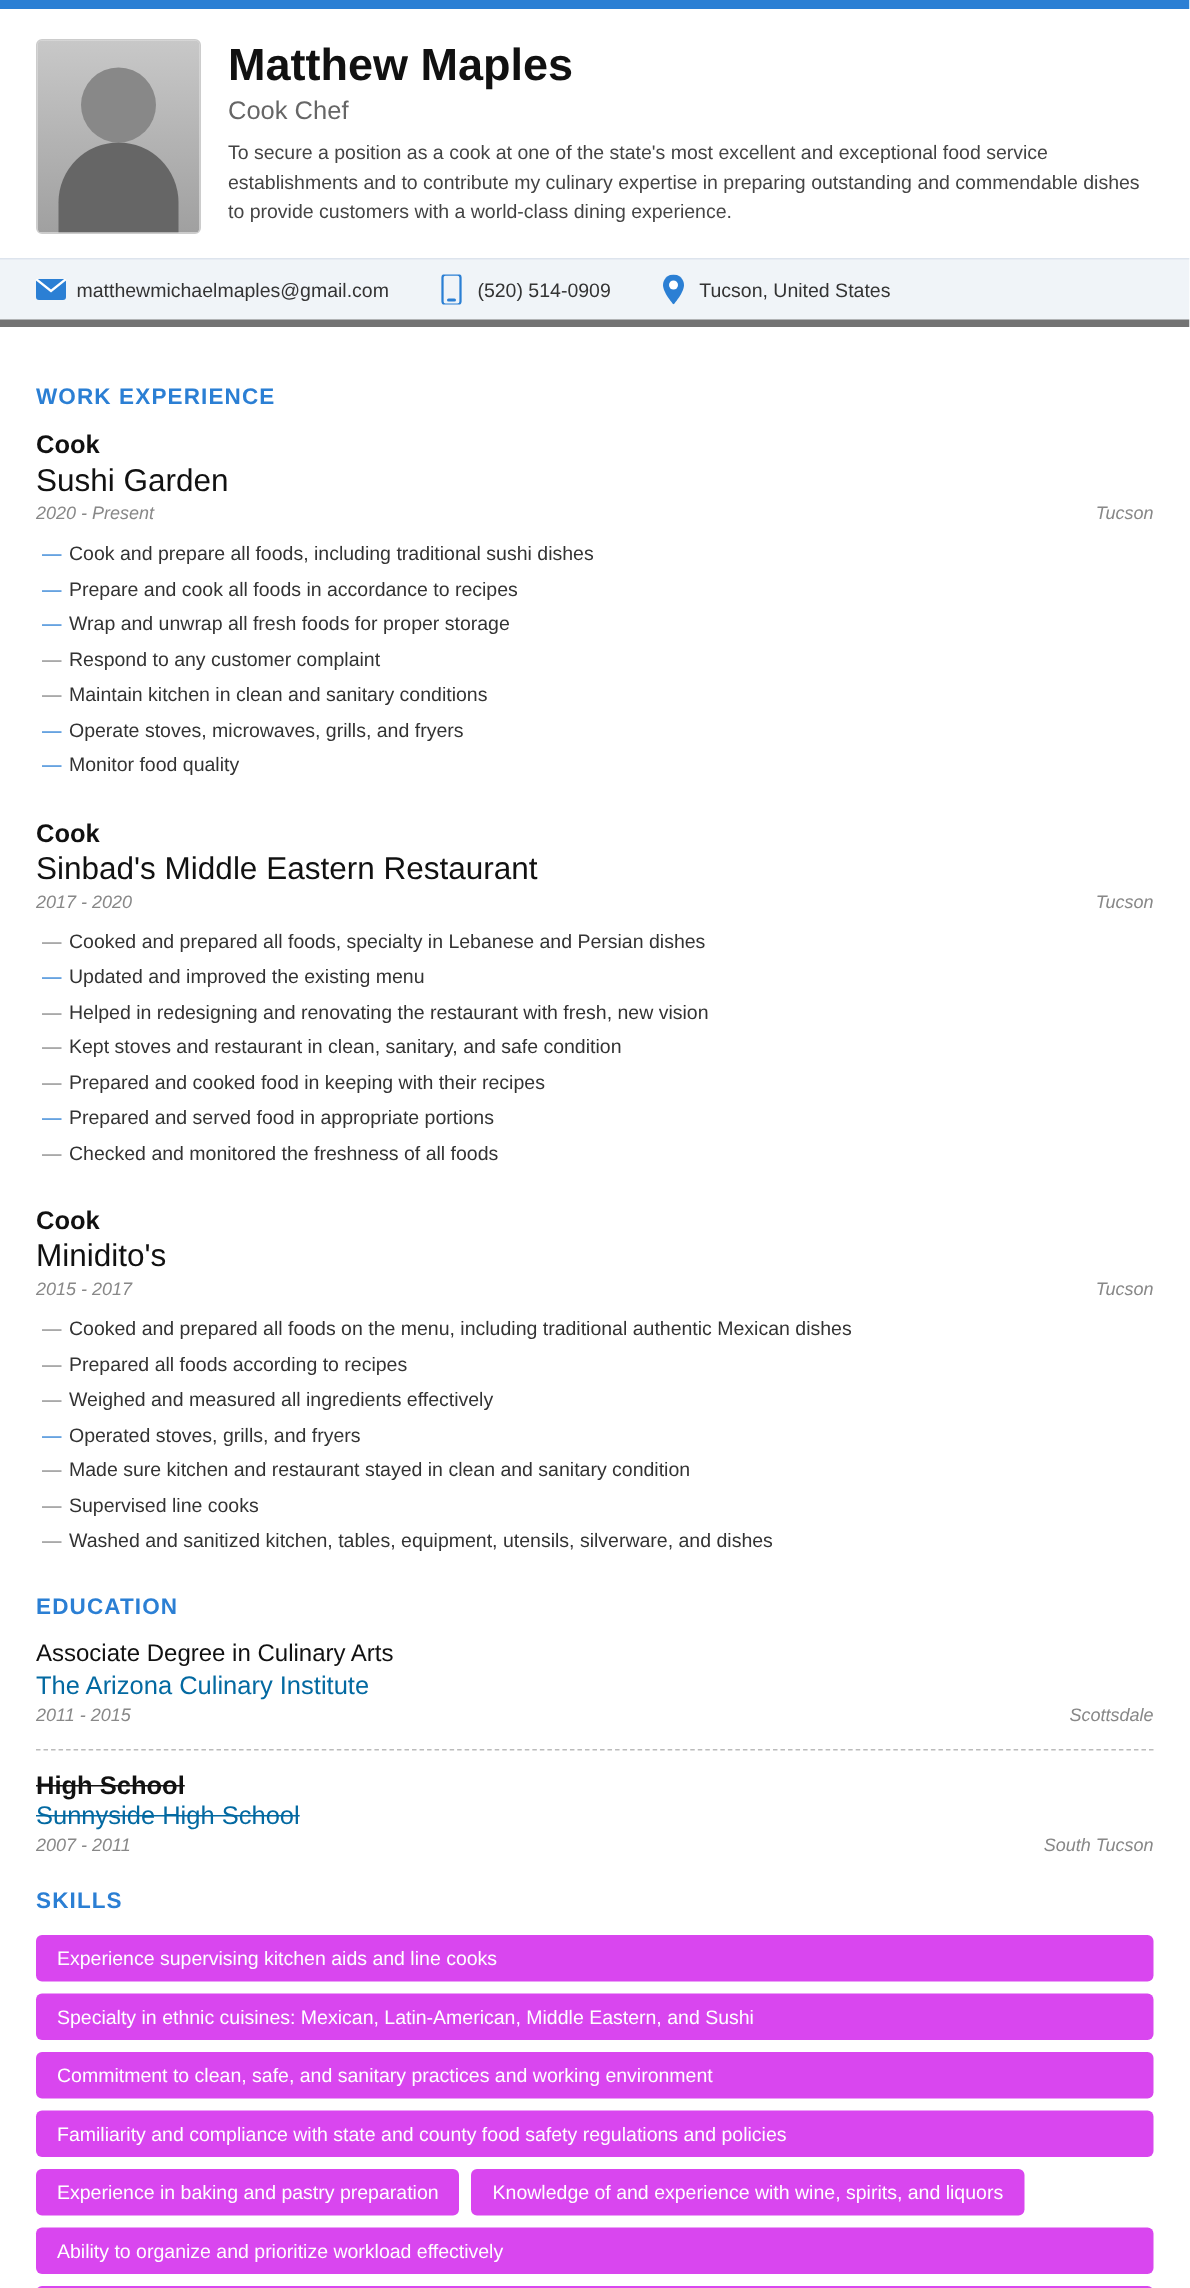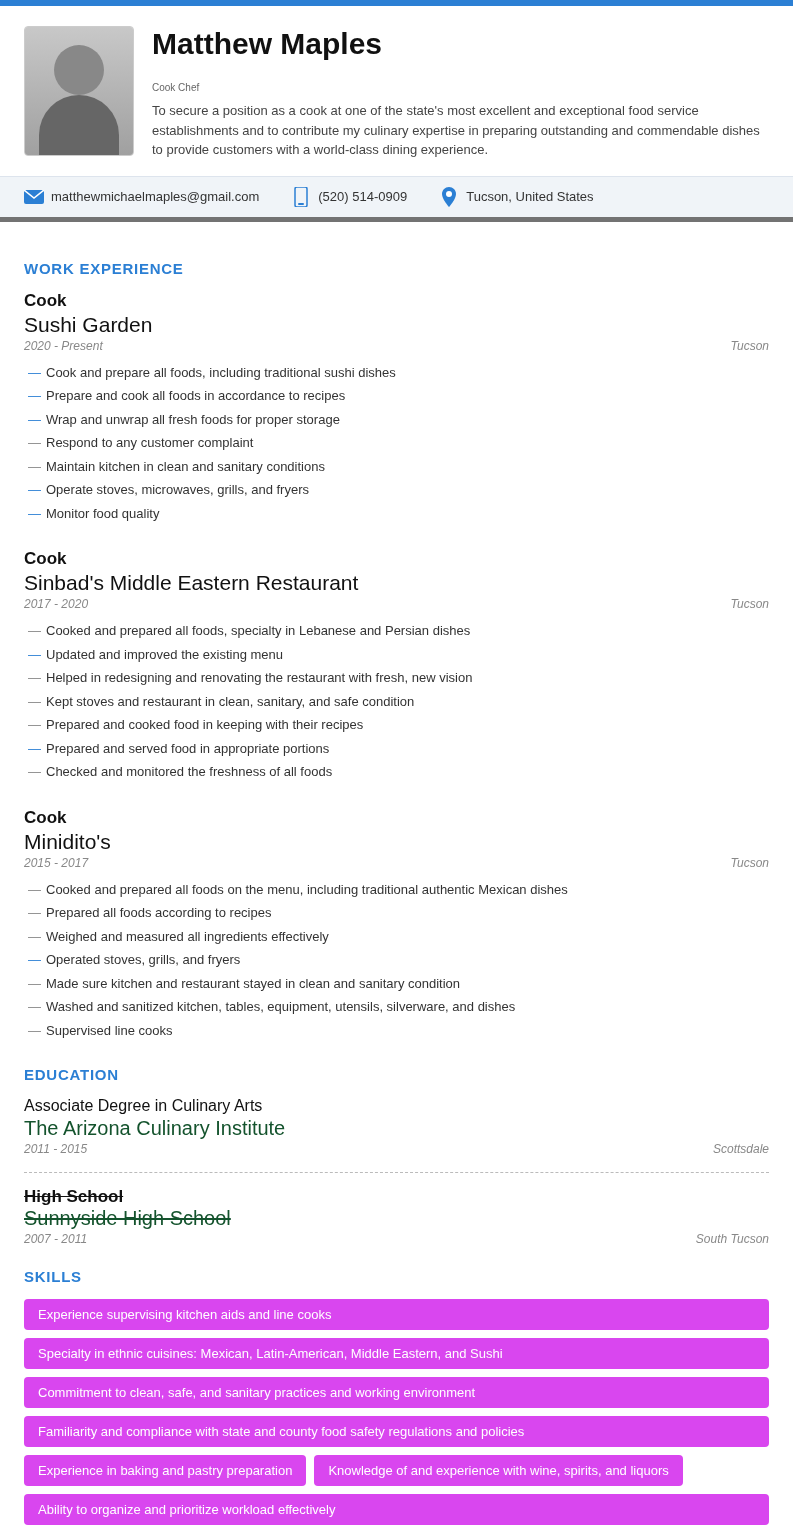--- a/index.html
+++ b/index.html
@@ -72,23 +72,23 @@
     }
 
     .name {
       font-size: 30px;
       font-weight: bold;
       color: #111;
       line-height: 1.2;
     }
 
     .title {
-      font-size: 10px;
+      font-size: 17px;
       color: #666;
-      margin-top: 20px;
+      margin-top: 2px;
       margin-bottom: 8px;
     }
 
     .summary {
       font-size: 13px;
       color: #444;
       line-height: 1.5;
     }
 
     .contact-bar {
@@ -187,22 +187,22 @@
     }
 
     .edu-degree {
       font-size: 16px;
       font-weight: normal;
       color: #111;
       margin-bottom: 2px;
     }
 
     .edu-school {
-      font-size: 20px;
-      color: #14532d;
+      font-size: 17px;
+      color: #0369a1;
       margin-bottom: 2px;
     }
 
     .edu-meta {
       display: flex;
       justify-content: space-between;
       font-size: 12px;
       color: #888;
       font-style: italic;
       text-align: center;
@@ -334,22 +334,22 @@
         <div class="job-meta">
           <span>2015 - 2017</span>
           <span>Tucson</span>
         </div>
         <ul class="job-bullets">
           <li class="dash-gray">Cooked and prepared all foods on the menu, including traditional authentic Mexican dishes</li>
           <li class="dash-gray">Prepared all foods according to recipes</li>
           <li class="dash-gray">Weighed and measured all ingredients effectively</li>
           <li>Operated stoves, grills, and fryers</li>
           <li class="dash-gray">Made sure kitchen and restaurant stayed in clean and sanitary condition</li>
+          <li class="dash-gray">Supervised line cooks</li>
           <li class="dash-gray">Washed and sanitized kitchen, tables, equipment, utensils, silverware, and dishes</li>
-          <li class="dash-gray">Supervised line cooks</li>
         </ul>
       </div>
     </div>
 
   <div class="section-title">EDUCATION</div>
 
   <div id="education-container">
       <div class="edu-block">
         <div class="edu-degree">Associate Degree in Culinary Arts</div>
         <div class="edu-school">The Arizona Culinary Institute</div>

